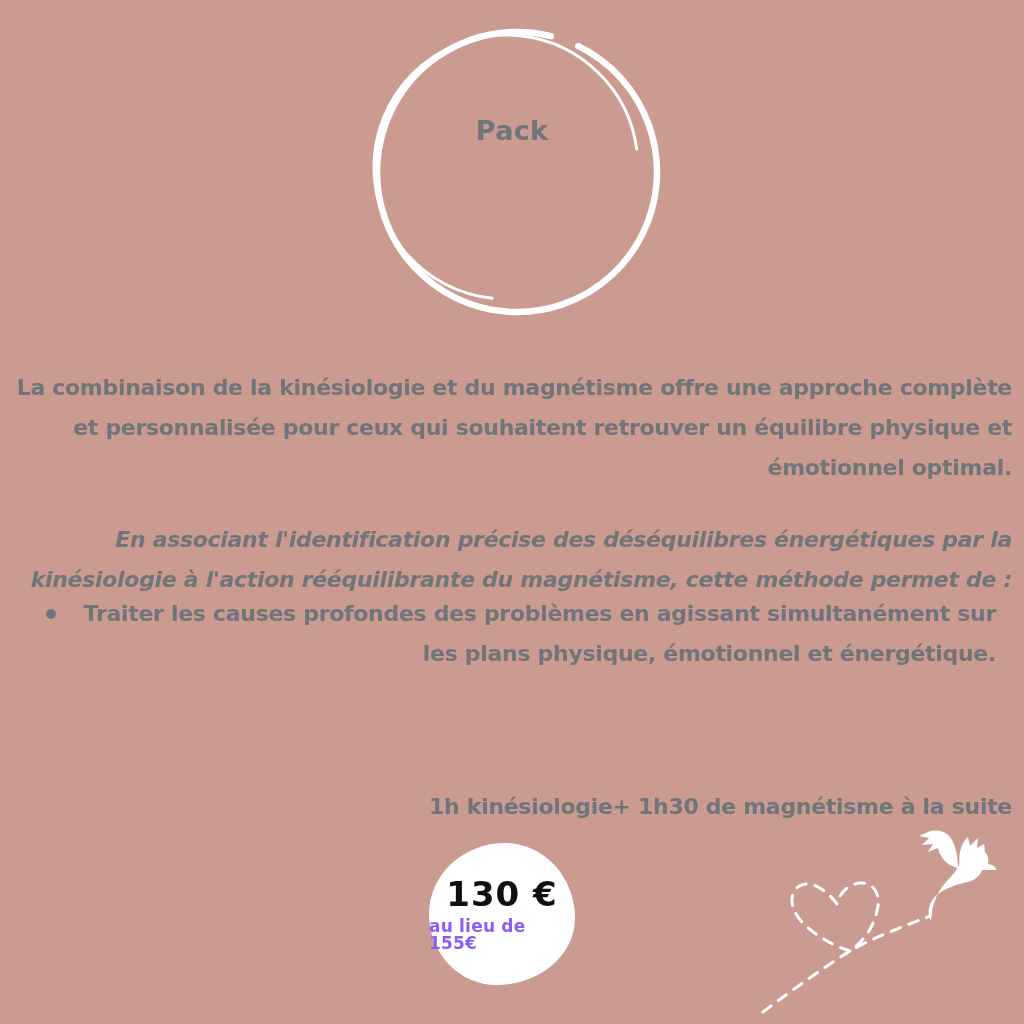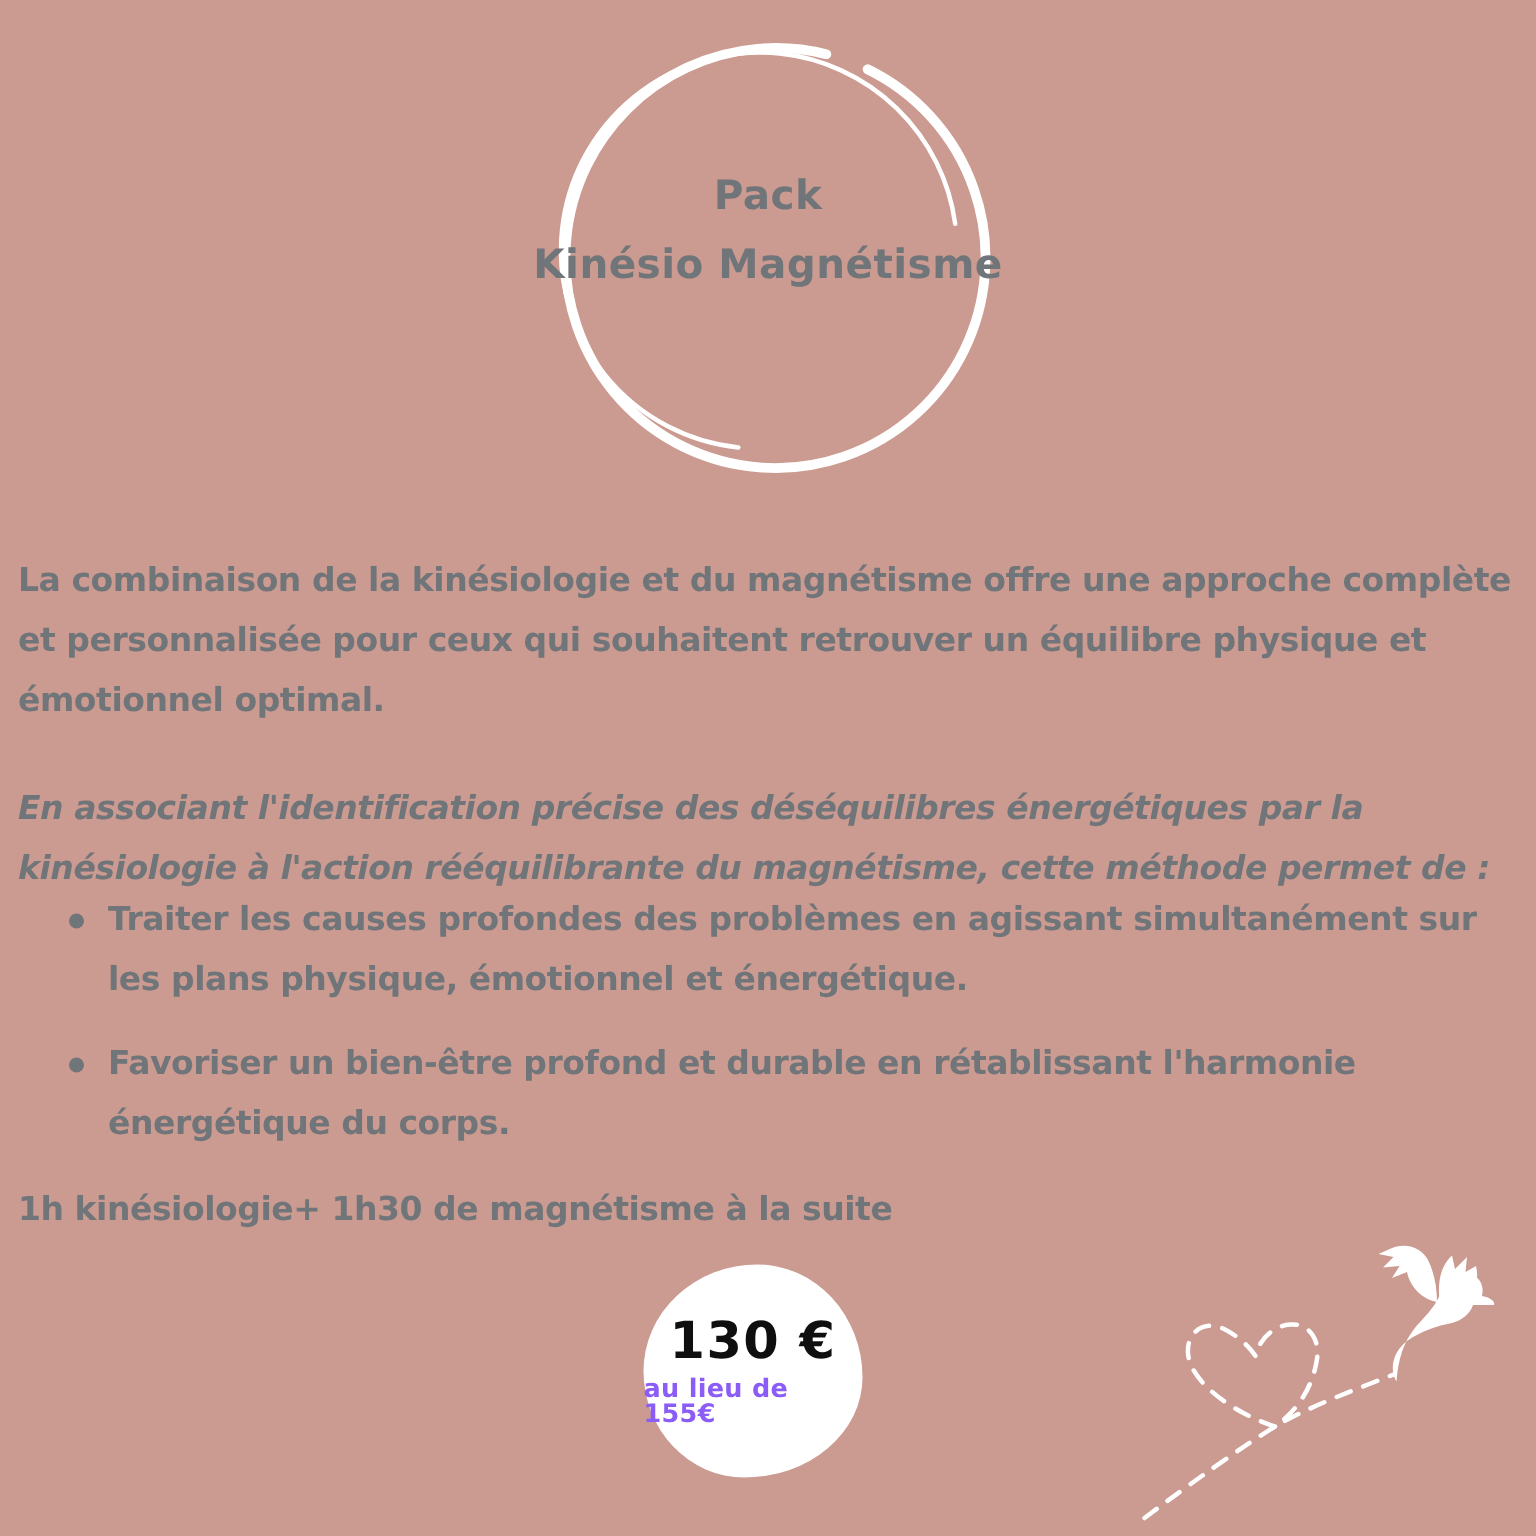--- a/index.html
+++ b/index.html
@@ -11,21 +11,21 @@
     font-family:"DejaVu Sans","Liberation Sans",sans-serif;
   }
   .deco-svg{position:absolute;left:0;top:0;width:1024px;height:1024px;pointer-events:none;}
   .title-block{
     position:absolute;left:0;top:108px;width:1024px;
     text-align:center;color:#70757a;font-weight:700;
     font-size:27px;line-height:46px;letter-spacing:0.3px;
   }
   .textblock{
     position:absolute;left:12px;width:1000px;
-    text-align:left;color:#70757a;font-weight:700;
+    text-align:right;color:#70757a;font-weight:700;
     font-size:22px;line-height:40px;letter-spacing:-0.3px;
   }
   .intro{top:346px;}
   .method{top:498px;font-style:italic;}
   .bullets{top:578px;margin:0;padding:0;list-style:none;}
   .bullets li{position:relative;padding-left:44px;margin:16px;}
   .bullet-dot{
     position:absolute;left:18px;top:15px;width:10px;height:10px;
     border-radius:50%;background:#70757a;display:inline-block;
   }
@@ -63,35 +63,30 @@
 
     <g fill="#ffffff">
       <path d="M931,921 C926,912 929,901 938,894 C948,887 958,884 968,882 C975,880 980,876 982,870 L996,870 C997,868 994,865 988,864 C990,856 985,849 977,849 C968,849 962,855 960,863 C956,873 948,879 942,887 C936,895 932,906 931,921 Z"></path>
       <path d="M960,870 C958,856 960,844 968,837 L970,846 L978,838 L977,848 L984,844 C986,852 984,860 978,866 C972,872 964,874 960,870 Z"></path>
       <path d="M958,868 C948,866 940,858 938,848 L928,852 L933,844 L922,845 L929,838 L919,836 L928,832 C938,828 948,832 952,840 C956,848 958,858 958,868 Z"></path>
     </g>
   </svg>
 
   <div class="title-block">
     <div>Pack</div>
-    <div>Kinésio Magnétisme</div>
   </div>
 
   <p class="textblock intro">La combinaison de la kinésiologie et du magnétisme offre une approche complète et personnalisée pour ceux qui souhaitent retrouver un équilibre physique et émotionnel optimal.</p>
 
   <p class="textblock method">En associant l'identification précise des déséquilibres énergétiques par la kinésiologie à l'action rééquilibrante du magnétisme, cette méthode permet de :</p>
 
   <ul class="textblock bullets">
     <li>
       <span class="bullet-dot"></span>
       <span>Traiter les causes profondes des problèmes en agissant simultanément sur les plans physique, émotionnel et énergétique.</span>
-    </li>
-    <li>
-      <span class="bullet-dot"></span>
-      <span>Favoriser un bien-être profond et durable en rétablissant l'harmonie énergétique du corps.</span>
     </li>
   </ul>
 
   <p class="textblock closing">1h kinésiologie+ 1h30 de magnétisme à la suite</p>
 
   <div class="price-blob">
     <span class="price-amount">130 €</span>
     <span class="price-note">au lieu de 155€</span>
   </div>
 

